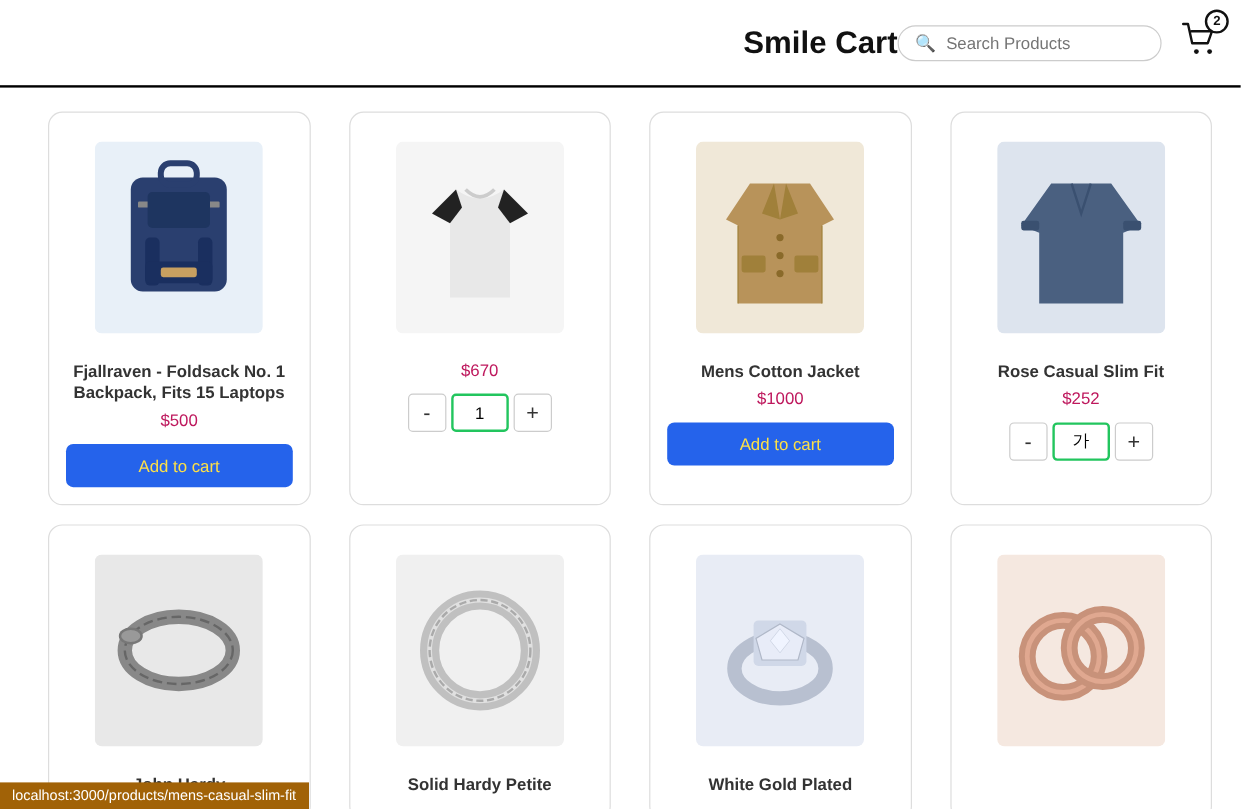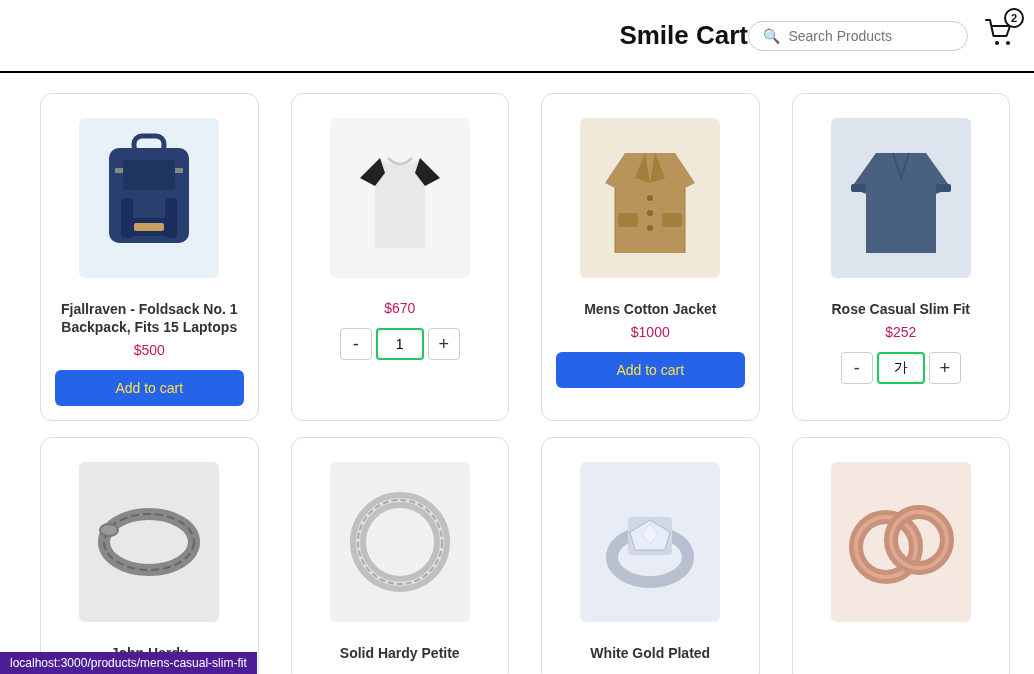--- a/index.html
+++ b/index.html
@@ -159,21 +159,21 @@
       border: 2px solid #22c55e;
       border-radius: 4px;
       font-size: 14px;
       outline: none;
     }
 
     .status-bar {
       position: fixed;
       bottom: 0;
       left: 0;
-      background: #4c1d95;
+      background: #a16207;
       color: #fff;
       font-size: 12px;
       padding: 4px 10px;
       z-index: 100;
     }
 
     
     .product-svg {
       width: 140px;
       height: 160px;

